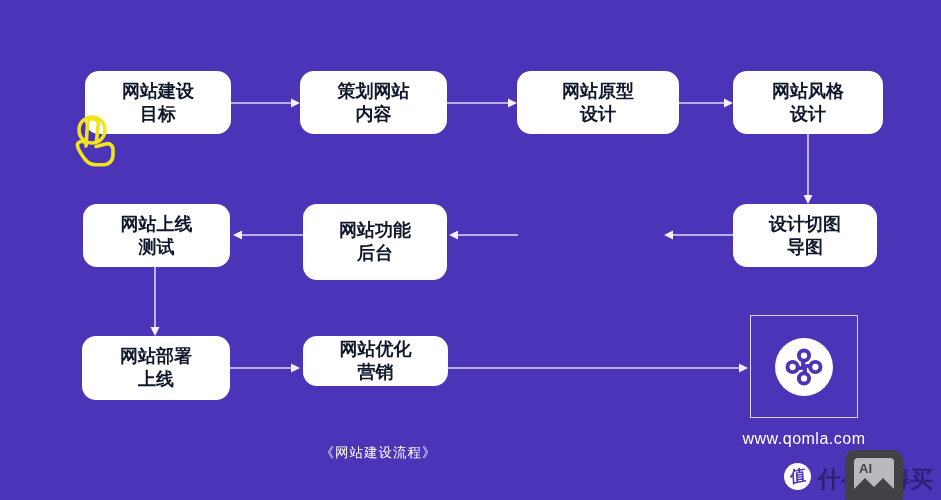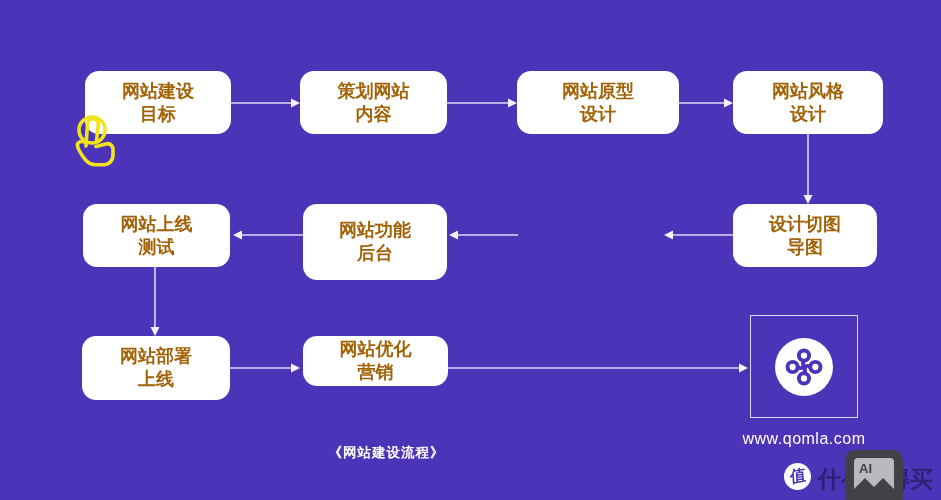--- a/index.html
+++ b/index.html
@@ -4,39 +4,39 @@
 <style>
   html,body{margin:0;padding:0;background:#222;}
   .canvas{
     position:relative;width:941px;height:500px;overflow:hidden;
     background:#4B34B8;
     font-family:"Liberation Sans","DejaVu Sans",sans-serif;
   }
   .node{
     position:absolute;background:#fff;border-radius:14px;
     display:flex;flex-direction:column;align-items:center;justify-content:center;
-    color:#a16207;font-size:18px;font-weight:700;line-height:23px;text-align:center;
+    color:#0f172a;font-size:18px;font-weight:700;line-height:23px;text-align:center;
   }
   .connectors{position:absolute;left:0;top:0;pointer-events:none;}
   .logo-frame{
     position:absolute;left:750px;top:315px;width:108px;height:103px;
     border:1.5px solid rgba(255,255,255,0.8);box-sizing:border-box;
     display:flex;align-items:center;justify-content:center;
   }
   .logo-circle{
     width:58px;height:58px;border-radius:50%;background:#fff;
     display:flex;align-items:center;justify-content:center;
   }
   .site-url{
     position:absolute;left:724px;top:430px;width:160px;text-align:center;
     color:#fff;font-size:16px;letter-spacing:0.5px;
   }
   .caption{
     position:absolute;left:0;top:444px;width:757px;text-align:center;
-    color:#fff;font-size:13.5px;font-weight:700;letter-spacing:1px;margin-left:8px;
+    color:#fff;font-size:13.5px;font-weight:400;letter-spacing:1px;
   }
   .hand-cursor{position:absolute;left:58px;top:106px;z-index:5;}
   .wm-badge{
     position:absolute;left:784px;top:463px;width:27px;height:27px;border-radius:50%;
     background:#fff;display:flex;align-items:center;justify-content:center;z-index:2;
   }
   .wm-badge span{
     color:#4B34B8;font-weight:700;font-size:16px;transform:rotate(-10deg) skewX(-6deg);
   }
   .wm-brand{

